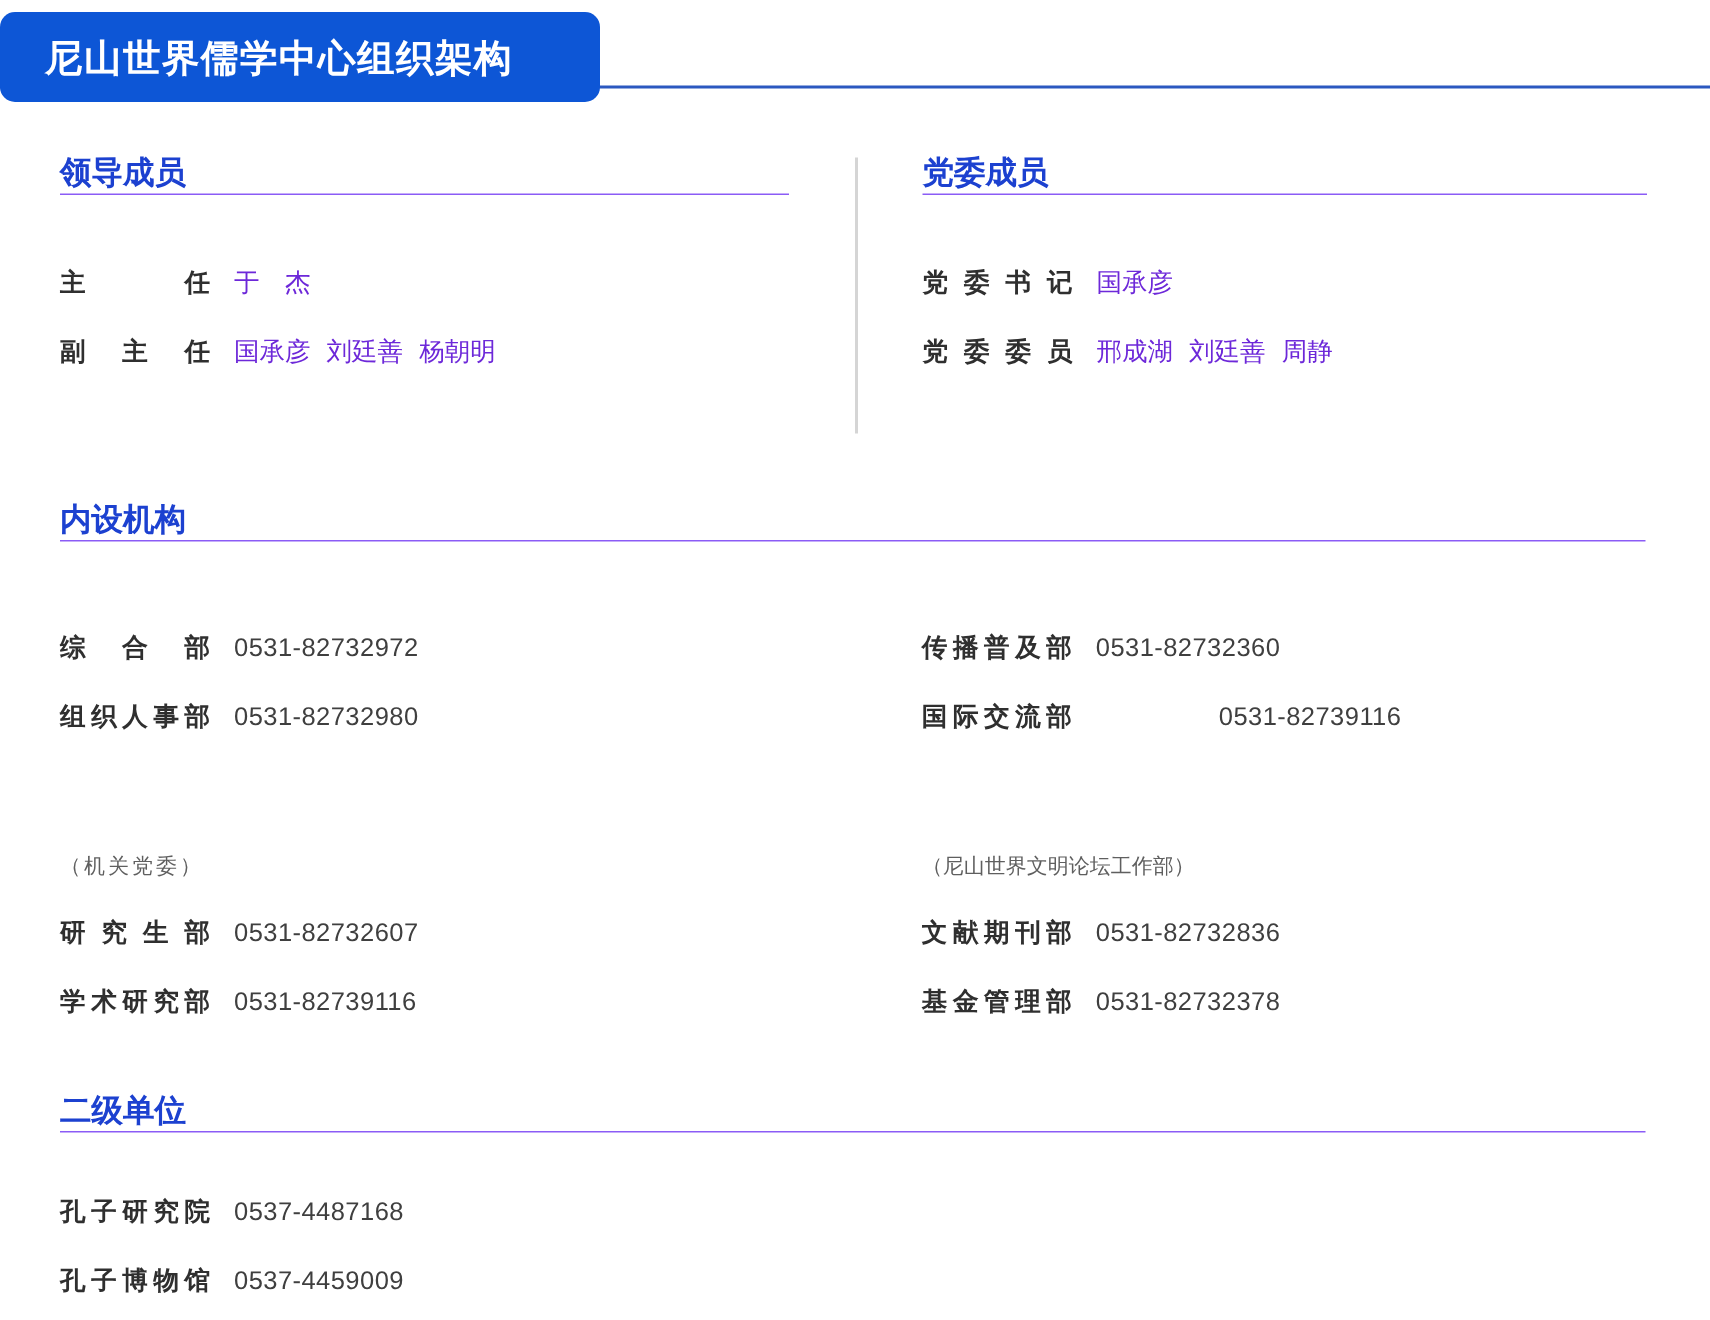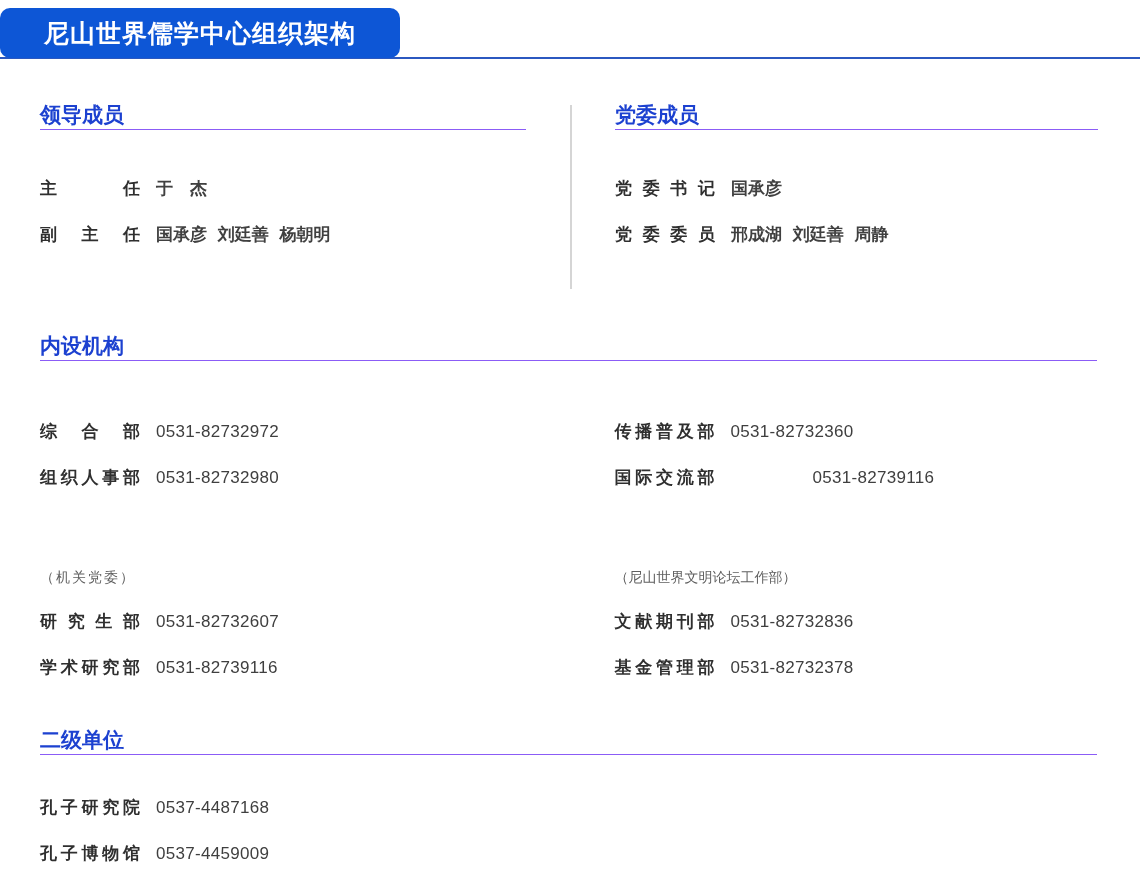--- a/index.html
+++ b/index.html
@@ -3,23 +3,23 @@
 <meta charset="utf-8">
 <style>
   * { margin: 0; padding: 0; box-sizing: border-box; }
   html, body { width: 1140px; height: 880px; background: #ffffff; overflow: hidden; }
   body { font-family: "Liberation Sans", "DejaVu Sans", sans-serif; color: #333; }
 
   
   .header { position: relative; height: 60px; width: 1140px; }
   .header-rule { position: absolute; left: 0; top: 57px; width: 1140px; height: 2px; background: #2b58c0; }
   .banner {
-    position: absolute; left: 0; top: 8px; width: 400px; height: 50px;
+    position: absolute; left: 0; top: 8px; width: 400px; height: 60px;
     background: #0d56d6; border-radius: 10px;
-    display: flex; align-items: center; padding-left: 44px;
+    display: flex; align-items: center; padding-left: 30px;
   }
   .banner-title {
     color: #ffffff; font-family: "Liberation Serif", "DejaVu Serif", serif;
     font-weight: 700; font-size: 25px; letter-spacing: 1px; white-space: nowrap;
   }
 
   
   .sec-heading {
     font-family: "Liberation Serif", "DejaVu Serif", serif;
     font-weight: 700; font-size: 21px; line-height: 22px; color: #1c41d0;
@@ -35,22 +35,22 @@
   .rows { margin-top: 48px; }
   .row { display: flex; align-items: flex-start; line-height: 22px; margin-bottom: 24px; }
   .row:last-child { margin-bottom: 0; }
 
   .lbl {
     display: inline-block; width: 100px; flex: 0 0 100px;
     font-weight: 700; font-size: 17px; color: #2f2f2f;
     text-align: justify; text-align-last: justify;
   }
   .val {
-    margin-left: 16px; font-size: 17px; color: #404040;
-    white-space: pre-wrap; word-spacing: 6px; font-weight: bold;
+    margin-left: 16px; font-size: 17px; color: #6d28d9;
+    white-space: pre-wrap; word-spacing: 6px;
   }
   .phone { margin-left: 16px; font-size: 17px; color: #3f3f3f; letter-spacing: 0.3px; text-align: center; }
 
   
   .section-full { margin-left: 40px; width: 1057px; }
   .sec-depts { margin-top: 46px; }
   .sec-units { margin-top: 50px; }
 
   .dept-cols { display: flex; margin-top: 60px; }
   .dept-col { width: 486px; }

